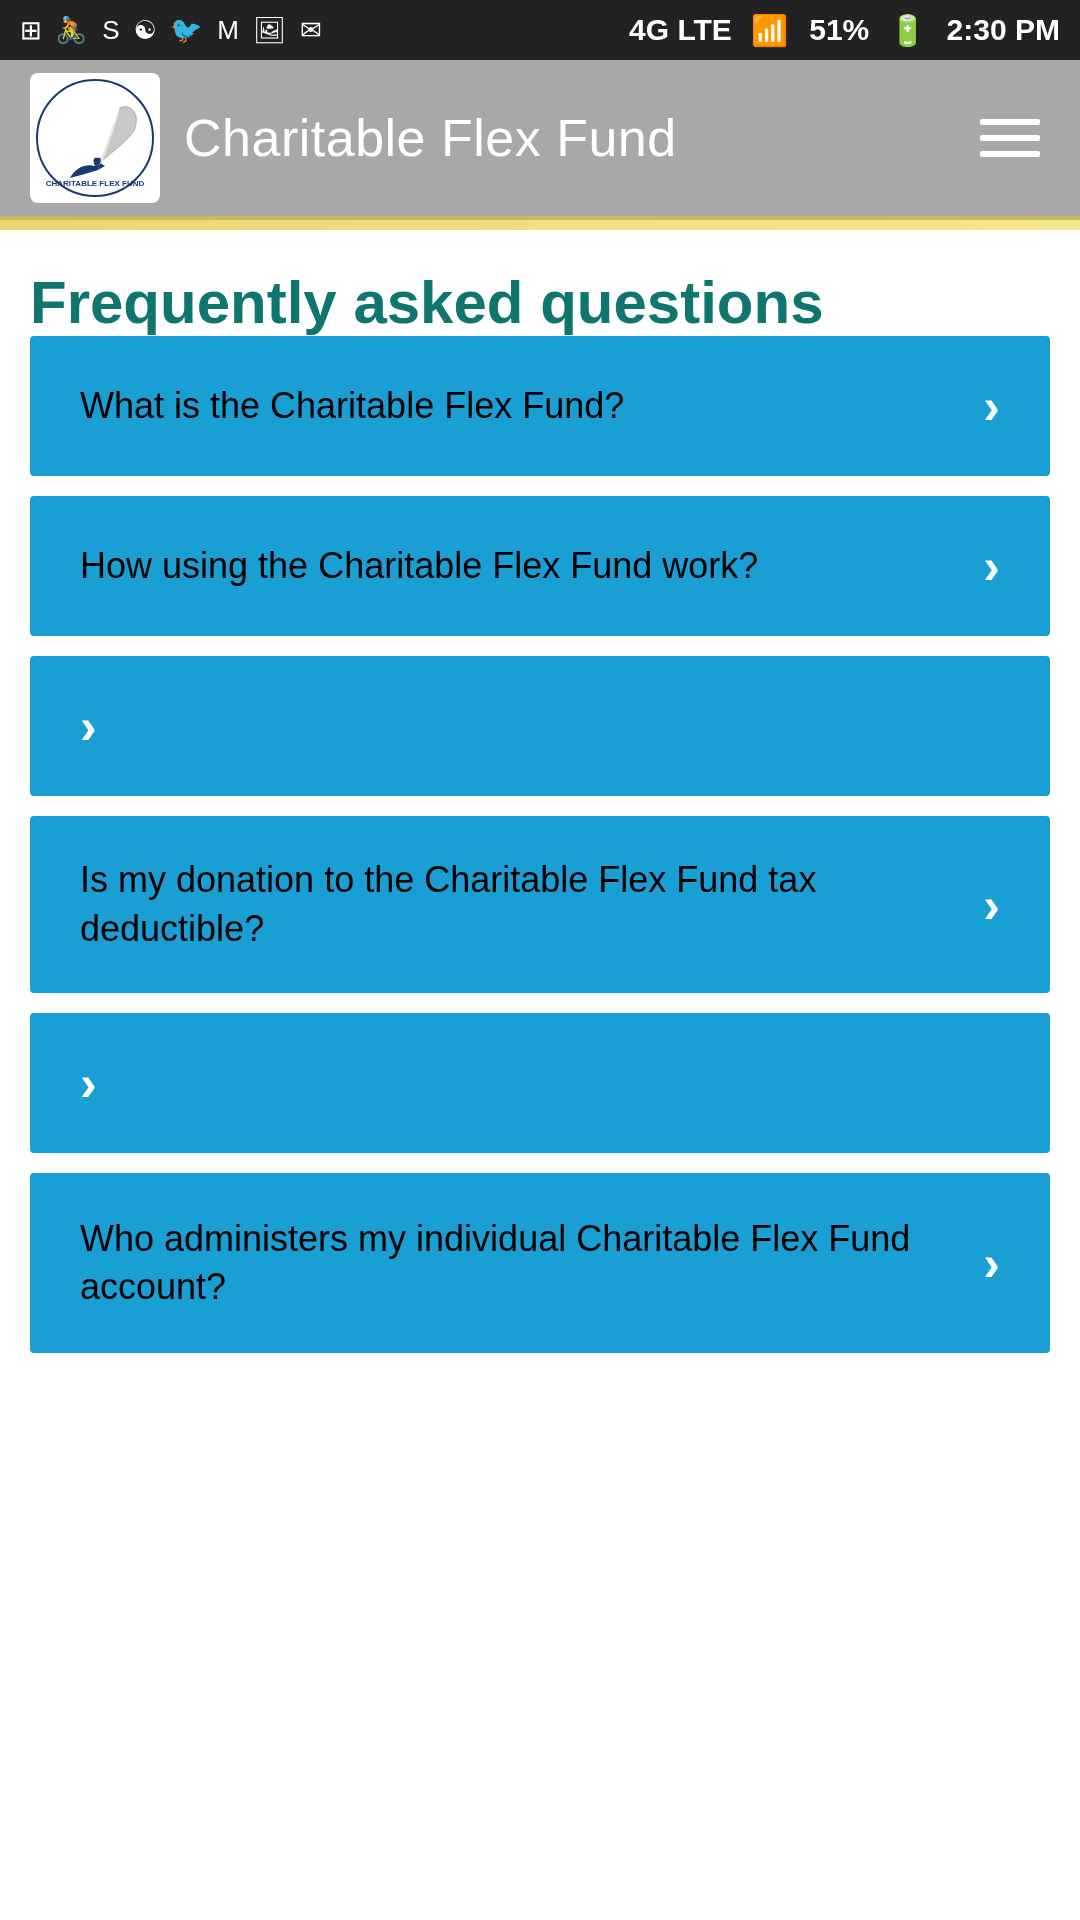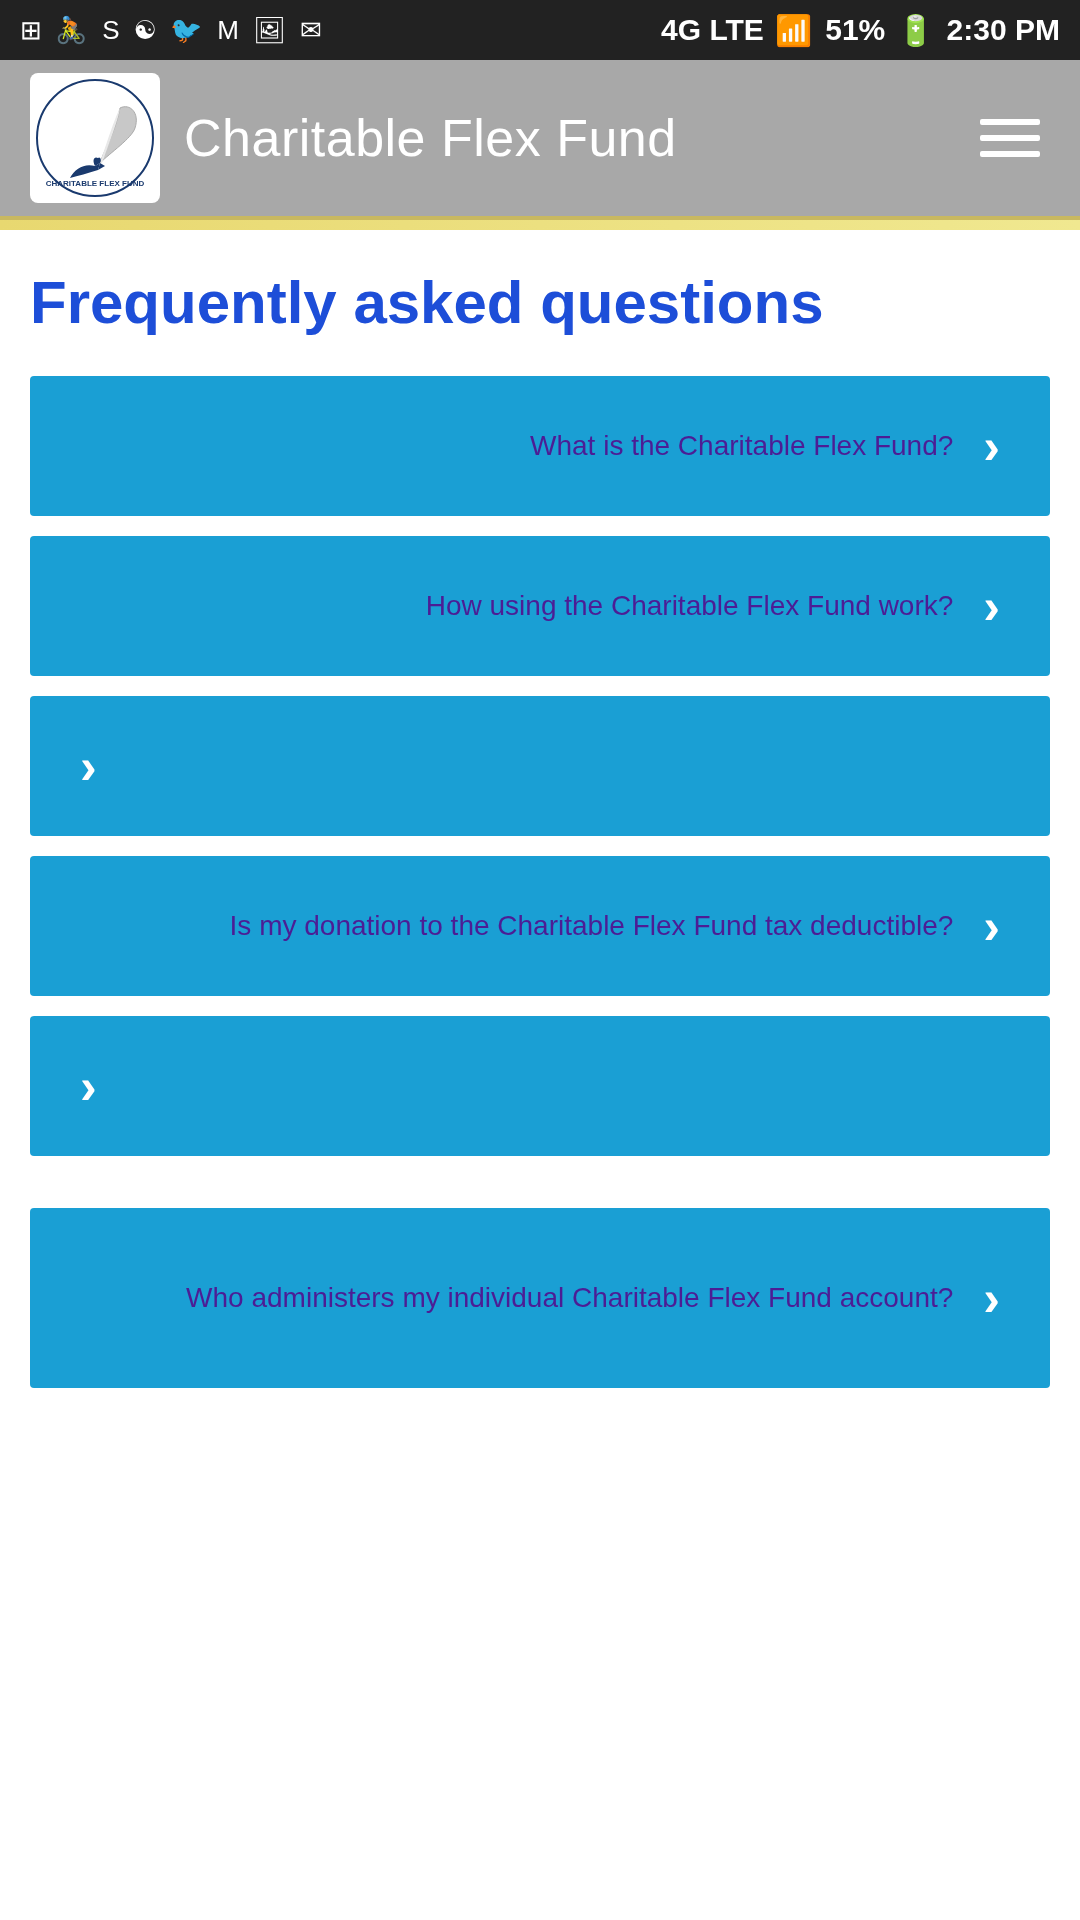--- a/index.html
+++ b/index.html
@@ -31,21 +31,21 @@
 
     .status-bar-left {
       display: flex;
       align-items: center;
       gap: 14px;
     }
 
     .status-bar-right {
       display: flex;
       align-items: center;
-      gap: 12px;
+      gap: 20px;
       font-size: 30px;
       font-weight: bold;
     }
 
     .status-icon {
       font-size: 26px;
     }
 
     
     .header {
@@ -112,22 +112,21 @@
 
     
     .main-content {
       background: #fff;
       padding: 40px 30px 0 30px;
     }
 
     .page-title {
       font-size: 60px;
       font-weight: 900;
-      color: #1d4ed8;
-      margin-bottom: 40px;
+      color: #0f766e;
       line-height: 1.1;
     }
 
     
     .faq-list {
       display: flex;
       flex-direction: column;
       gap: 8px;
     }
 
@@ -137,31 +136,29 @@
       padding: 40px 50px;
       display: flex;
       align-items: center;
       justify-content: space-between;
       cursor: pointer;
       min-height: 140px;
     }
 
     .faq-item:last-child {
       min-height: 180px;
-      margin-top: 32px;
     }
 
     .faq-question {
-      color: #4c1d95;
-      font-size: 28px;
+      color: #000000;
+      font-size: 36px;
       font-weight: 400;
       line-height: 1.35;
       flex: 1;
       padding-right: 30px;
-      text-align: right;
     }
 
     .faq-chevron {
       color: #fff;
       font-size: 50px;
       font-weight: bold;
       flex-shrink: 0;
     }
 
     

